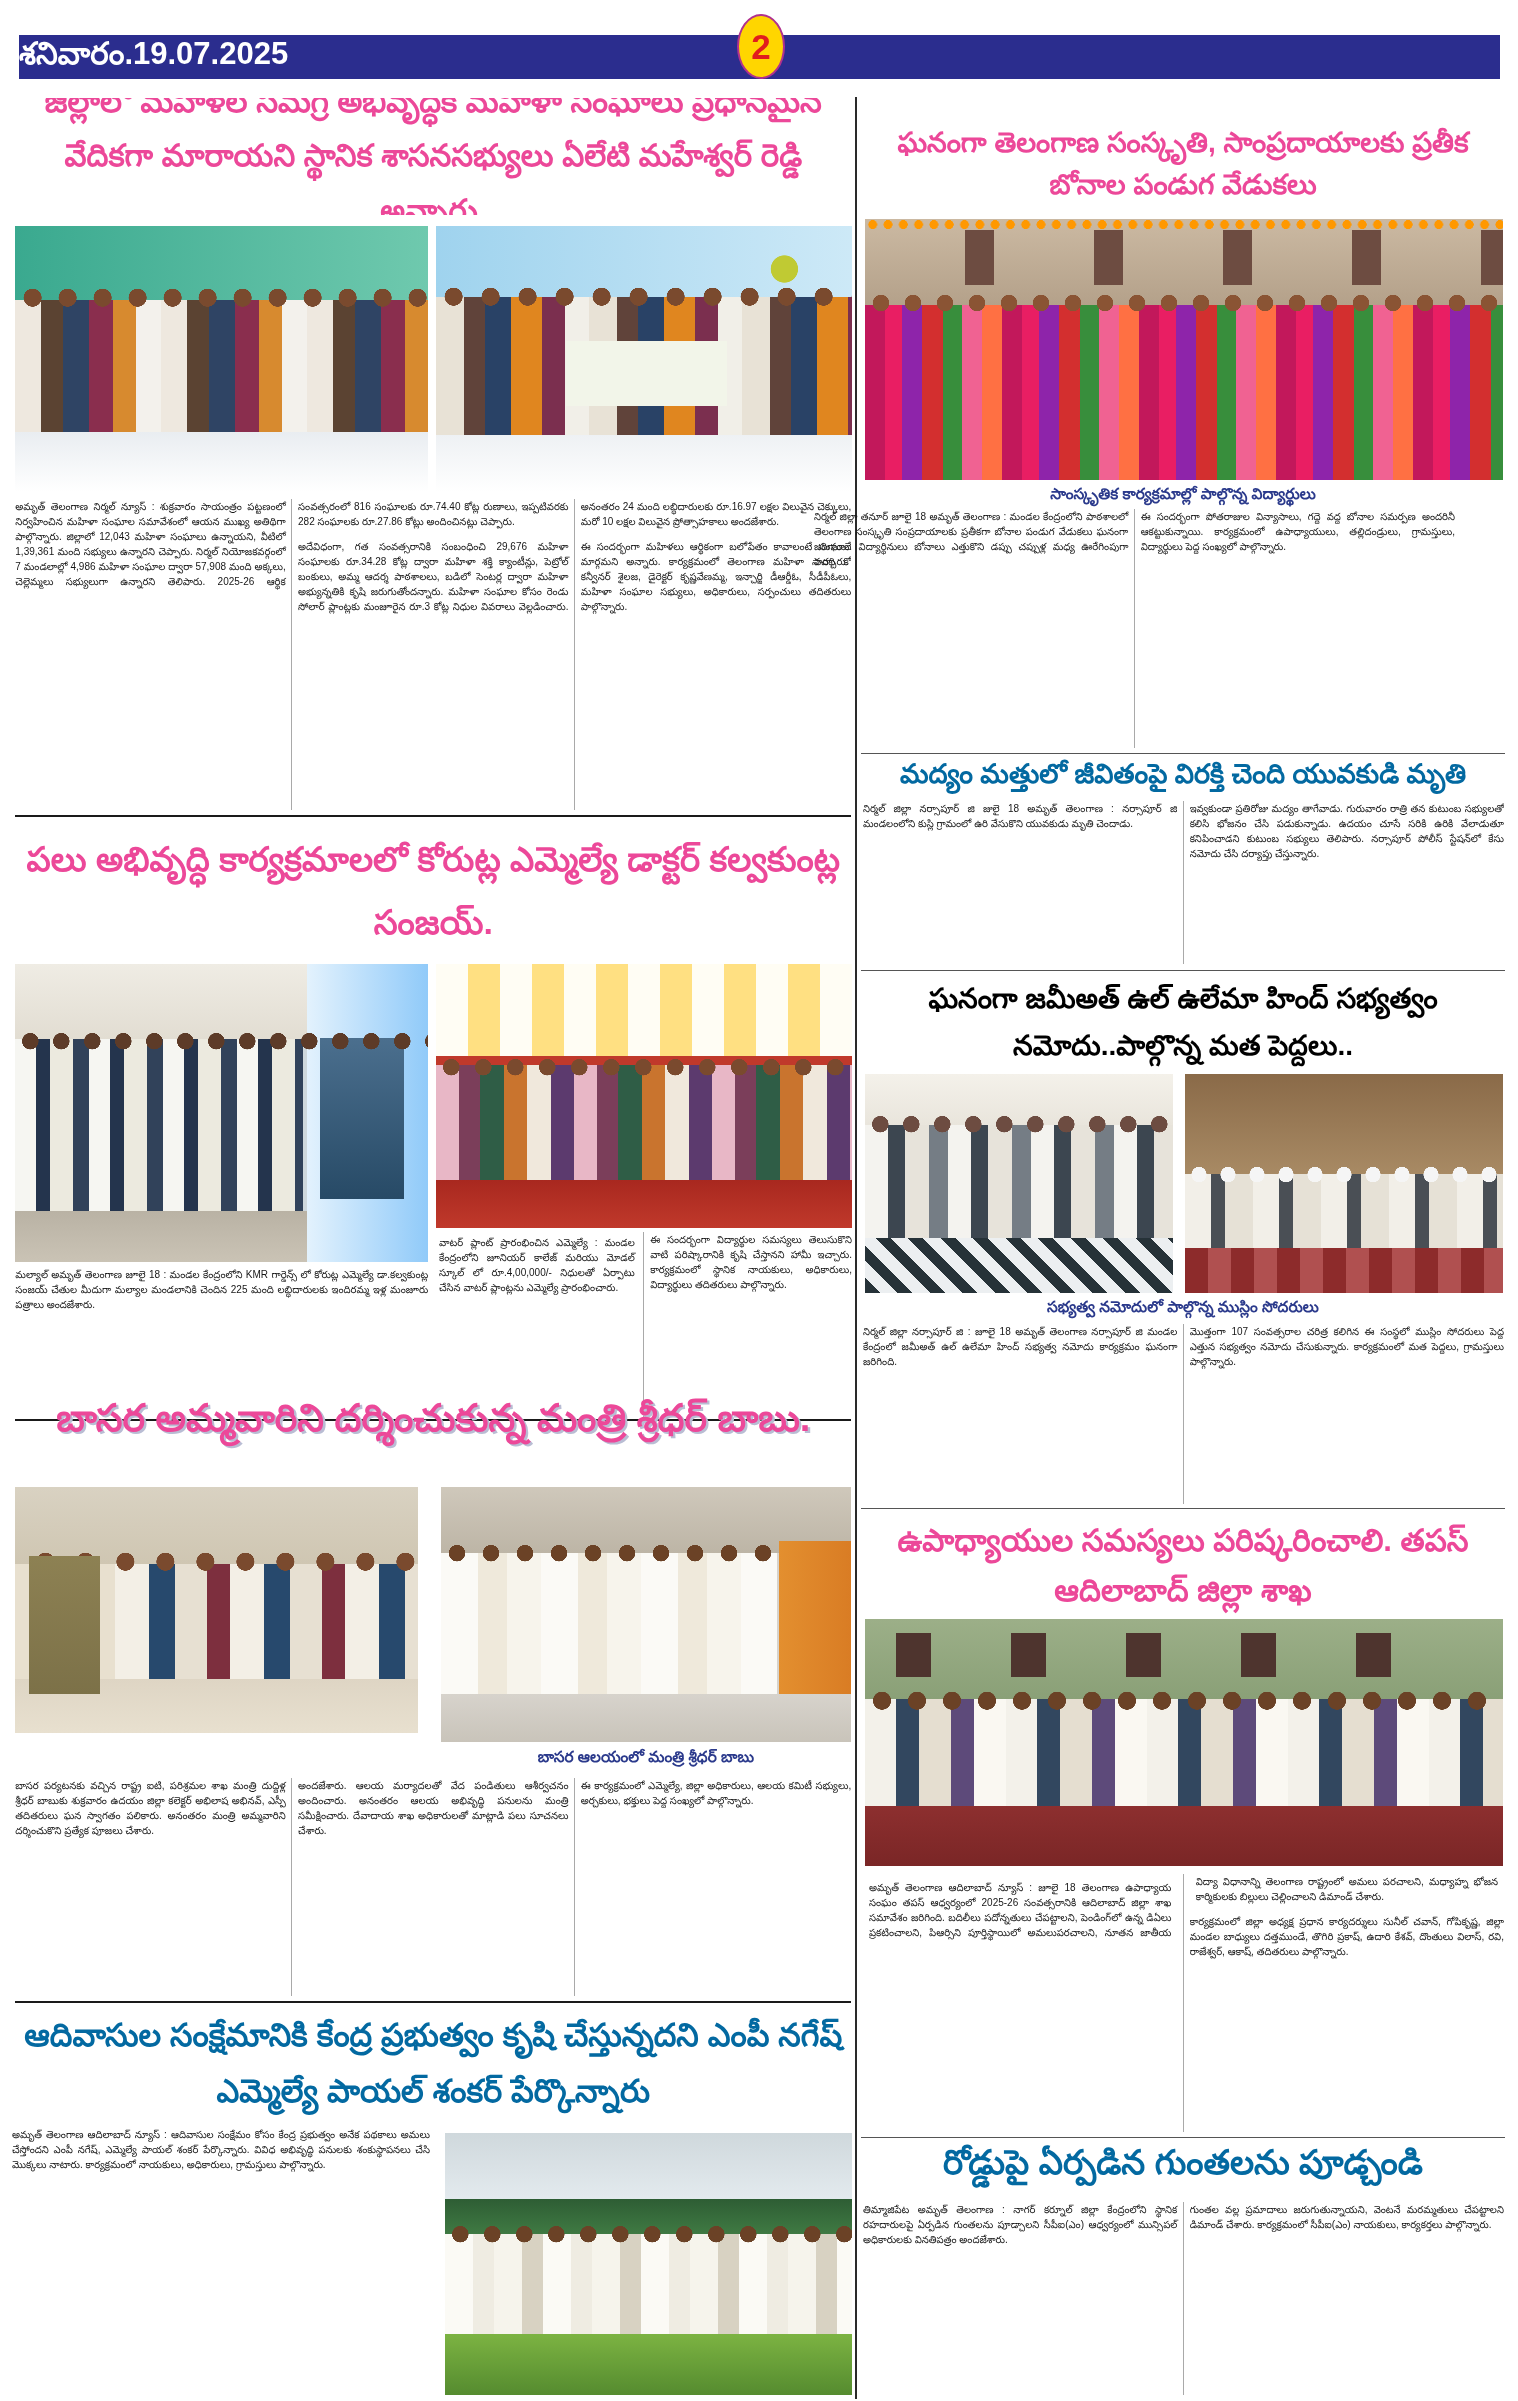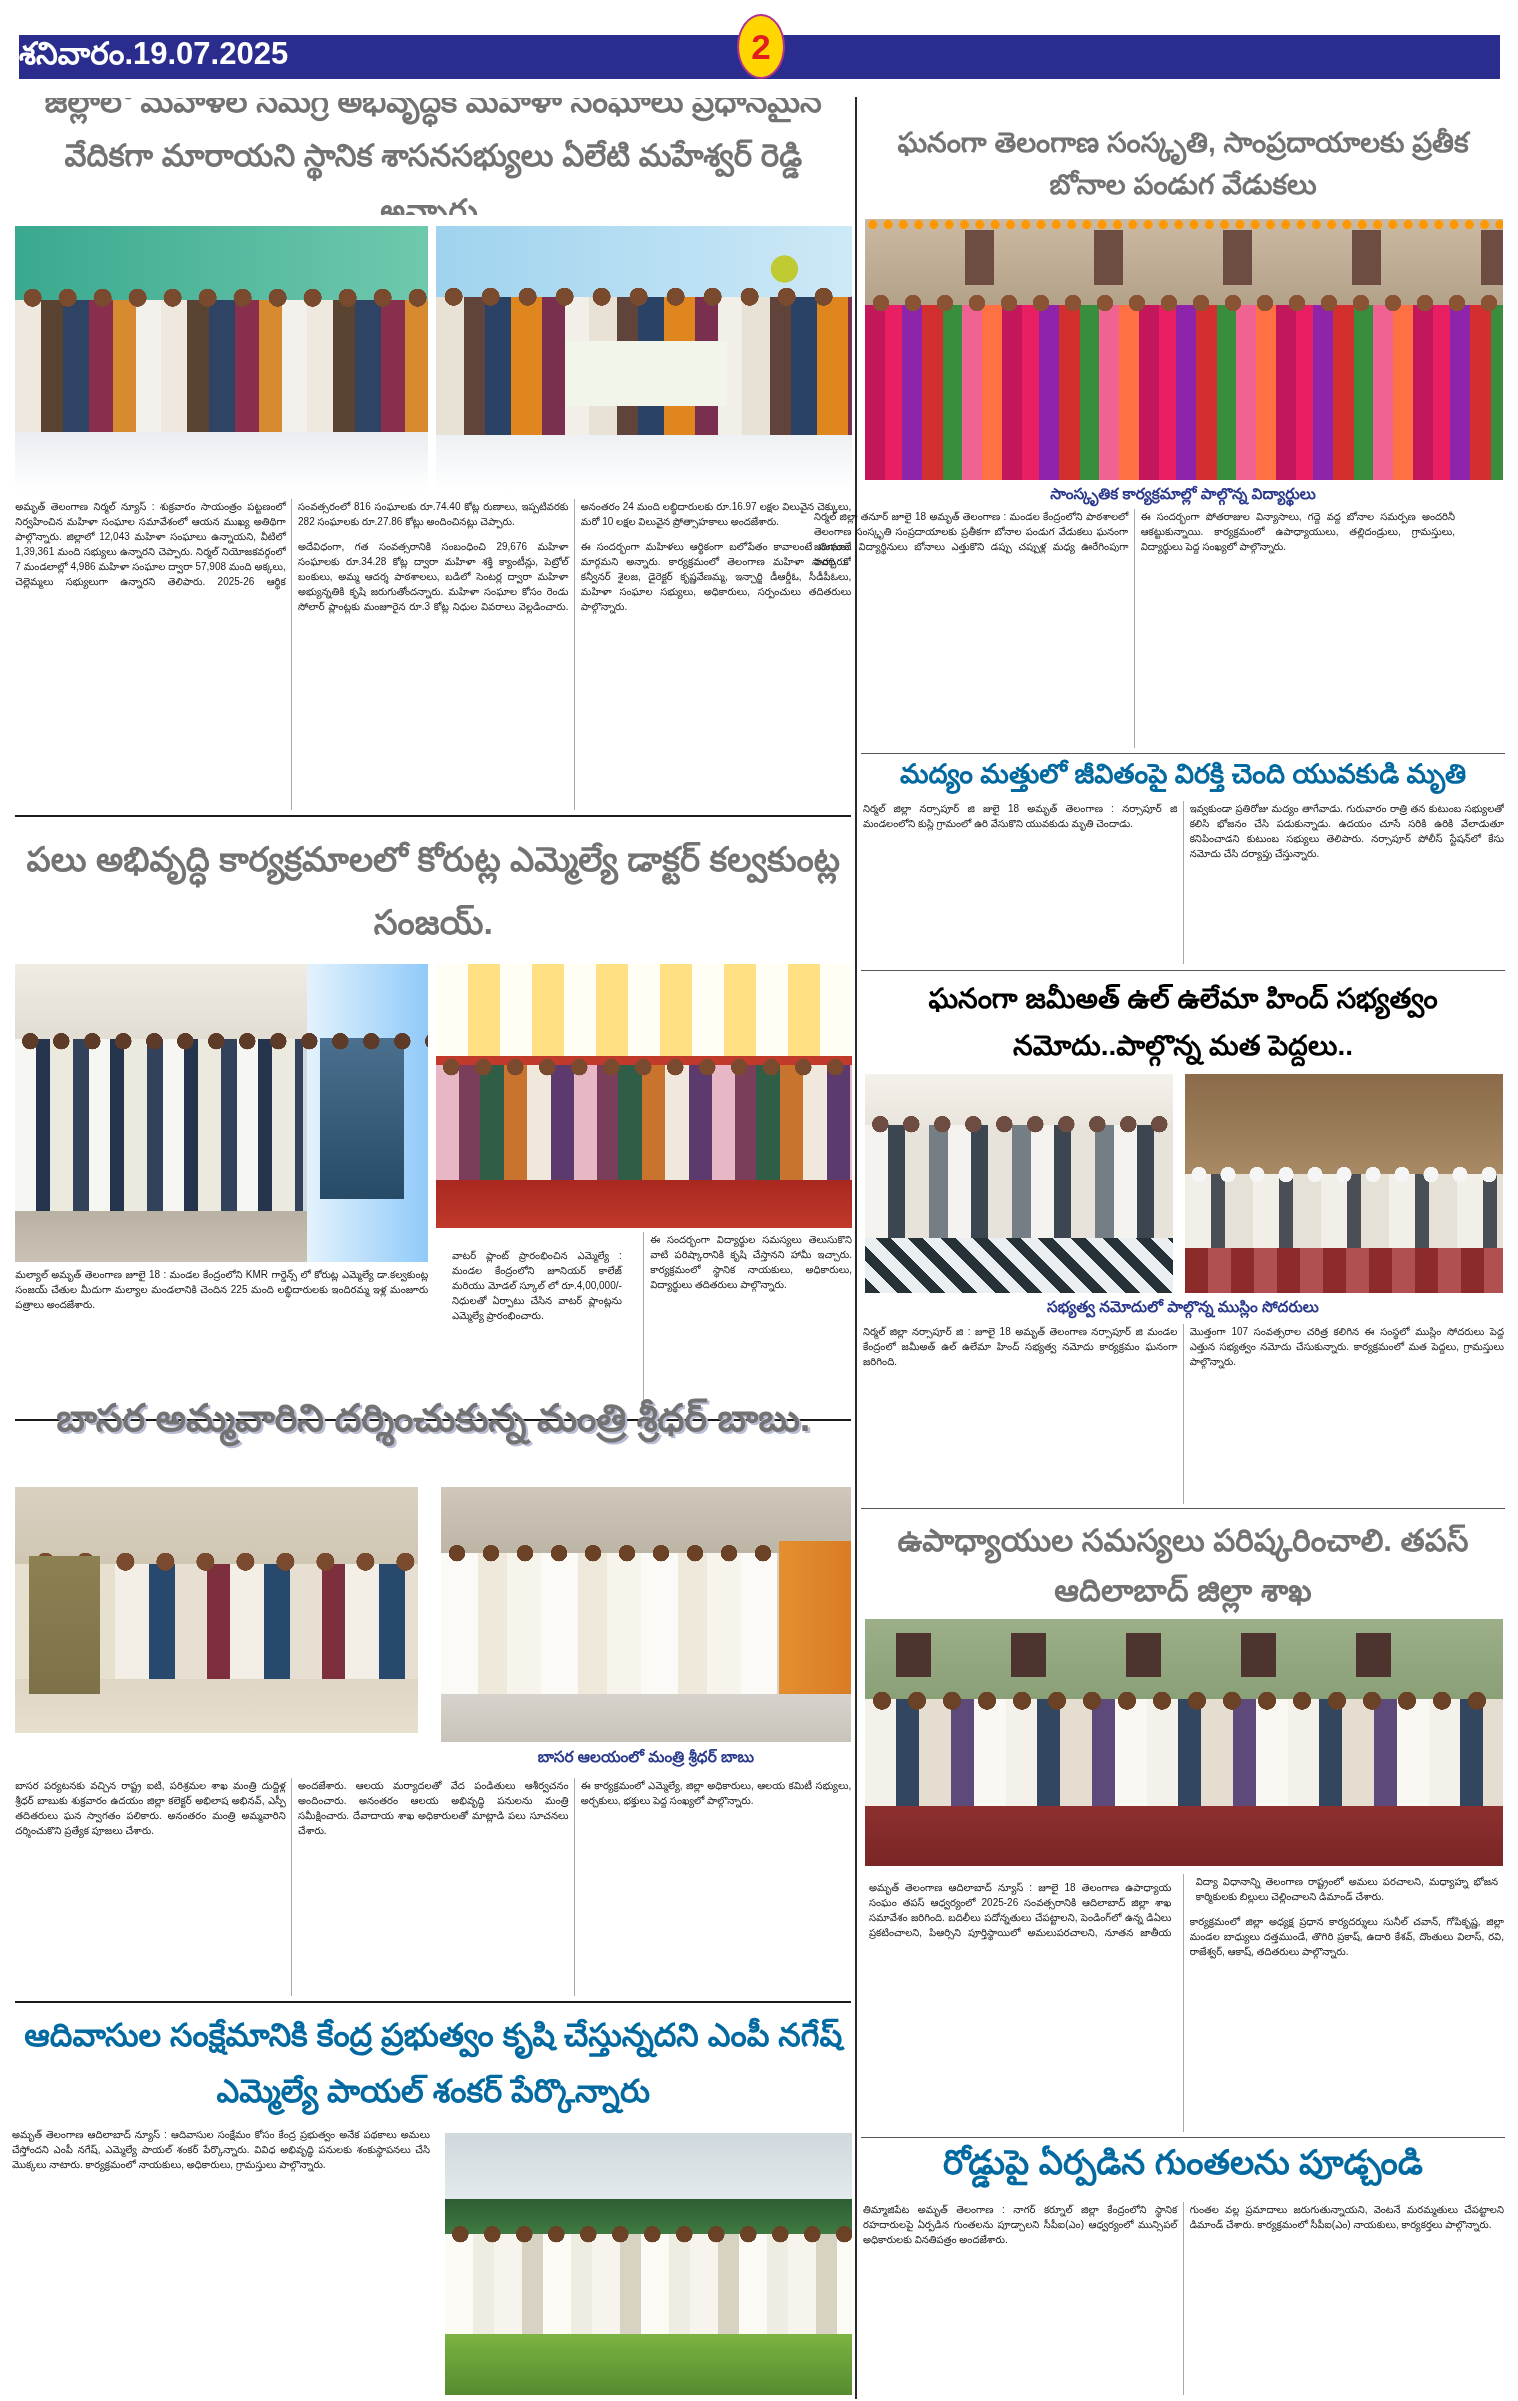--- a/index.html
+++ b/index.html
@@ -17,21 +17,21 @@
   .page-circle span{color:#e11d1d;font-weight:bold;font-size:35px;}
 
   
   .vrule{position:absolute;background:#2a2a2a;width:1.5px;}
   .hrule{position:absolute;background:#1a1a1a;height:1.5px;}
   .hrule.thin{height:0.8px;background:#555;}
 
   
   .hl{position:absolute;display:flex;align-items:center;justify-content:center;text-align:center;
       font-weight:bold;overflow:hidden;}
-  .hl.blue{color:#737373;}
+  .hl.blue{color:#ec4899;}
   .hl.red{color:#0369a1;}
   .hl.green{color:#000000;}
   .hl-women{left:15.3px;top:98px;width:836px;height:117px;font-size:31px;line-height:1.75;}
   .hl-bonalu{left:861px;top:121px;width:644px;height:86px;font-size:28px;line-height:1.5;}
   .hl-koratla{left:15.3px;top:822px;width:836px;height:137px;font-size:34px;line-height:1.85;}
   .hl-liquor{left:861px;top:758px;width:644px;height:38px;font-size:27px;}
   .hl-jamiat{left:861px;top:974px;width:644px;height:97px;font-size:28px;line-height:1.65;}
   .hl-basara{left:15.3px;top:1394px;width:836px;height:57px;font-size:38px;
              text-shadow:2.3px 2.3px 0 #b9bdd4;}
   .hl-tapas{left:861px;top:1515px;width:644px;height:101px;font-size:31px;line-height:1.6;}
@@ -142,21 +142,21 @@
   <div class="hrule" style="left:15.3px;top:815px;width:836px;"></div>
 
   <section>
     <div class="hl blue hl-koratla">పలు అభివృద్ధి కార్యక్రమాలలో కోరుట్ల ఎమ్మెల్యే డాక్టర్ కల్వకుంట్ల సంజయ్.</div>
     <div class="photo ph6"></div>
     <div class="photo ph7"></div>
     <div class="body-block" style="left:15.3px;top:1267px;width:413px;height:150px;">
       <p style="margin:0">మల్యాల్ అమృత్ తెలంగాణ జూలై 18 : మండల కేంద్రంలోని KMR గార్డెన్స్ లో కోరుట్ల ఎమ్మెల్యే డా.కల్వకుంట్ల సంజయ్ చేతుల మీదుగా మల్యాల మండలానికి చెందిన 225 మంది లబ్ధిదారులకు ఇందిరమ్మ ఇళ్ల మంజూరు పత్రాలు అందజేశారు.</p>
     </div>
     <div class="body-block cols2" style="left:436px;top:1232px;width:416px;height:186px;">
-      <p style="margin:16px">వాటర్ ప్లాంట్ ప్రారంభించిన ఎమ్మెల్యే : మండల కేంద్రంలోని జూనియర్ కాలేజ్ మరియు మోడల్ స్కూల్ లో రూ.4,00,000/- నిధులతో ఏర్పాటు చేసిన వాటర్ ప్లాంట్లను ఎమ్మెల్యే ప్రారంభించారు.</p>
+      <p style="margin:3px">వాటర్ ప్లాంట్ ప్రారంభించిన ఎమ్మెల్యే : మండల కేంద్రంలోని జూనియర్ కాలేజ్ మరియు మోడల్ స్కూల్ లో రూ.4,00,000/- నిధులతో ఏర్పాటు చేసిన వాటర్ ప్లాంట్లను ఎమ్మెల్యే ప్రారంభించారు.</p>
       <p>ఈ సందర్భంగా విద్యార్థుల సమస్యలు తెలుసుకొని వాటి పరిష్కారానికి కృషి చేస్తానని హామీ ఇచ్చారు. కార్యక్రమంలో స్థానిక నాయకులు, అధికారులు, విద్యార్థులు తదితరులు పాల్గొన్నారు.</p>
     </div>
   </section>
 
   <div class="hrule" style="left:15.3px;top:1419px;width:836px;"></div>
 
   <section>
     <div class="hl blue hl-basara">బాసర అమ్మవారిని దర్శించుకున్న మంత్రి శ్రీధర్ బాబు.</div>
     <div class="photo ph8"></div>
     <div class="photo ph9"></div>

